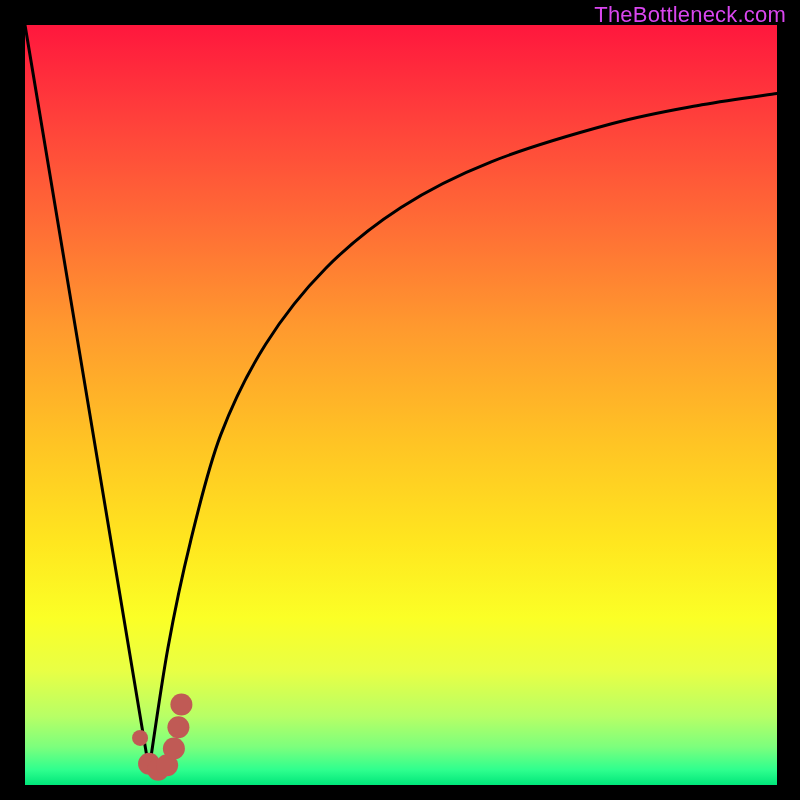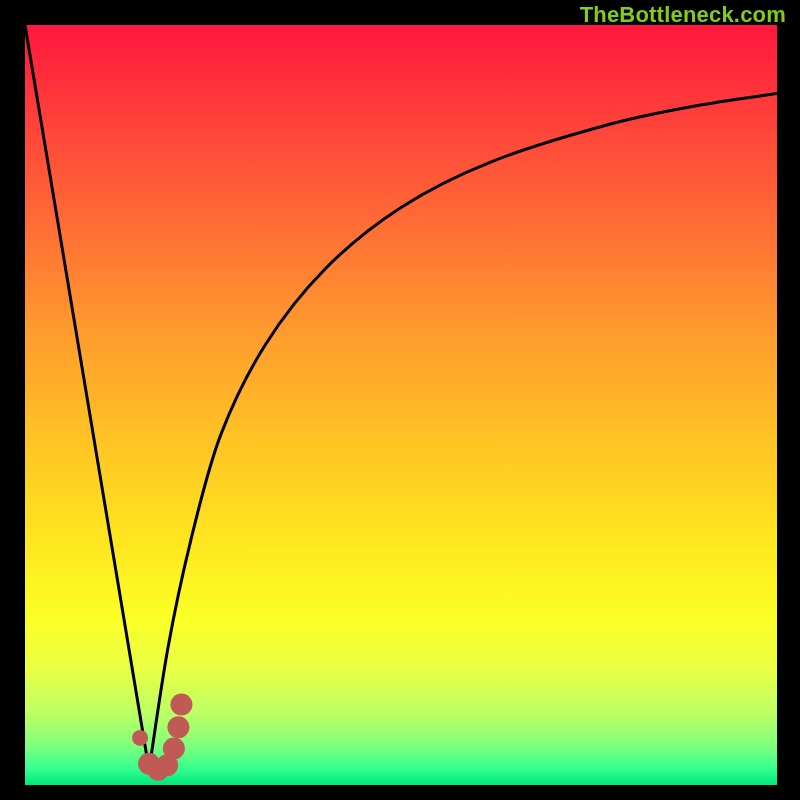--- a/index.html
+++ b/index.html
@@ -30,22 +30,22 @@
       #2fff8e 98%,
       #00e67a 100%
     );
   }
   .watermark {
     position: absolute;
     top: 2px;
     right: 14px;
     font-family: Arial, Helvetica, sans-serif;
     font-size: 22px;
-    font-weight: 700;
-    color: #84cc16;
+    font-weight: 400;
+    color: #d946ef;
     letter-spacing: 0.2px;
   }
   svg.overlay {
     position: absolute;
     left: 0;
     top: 0;
   }
 </style>
 </head>
 <body>

